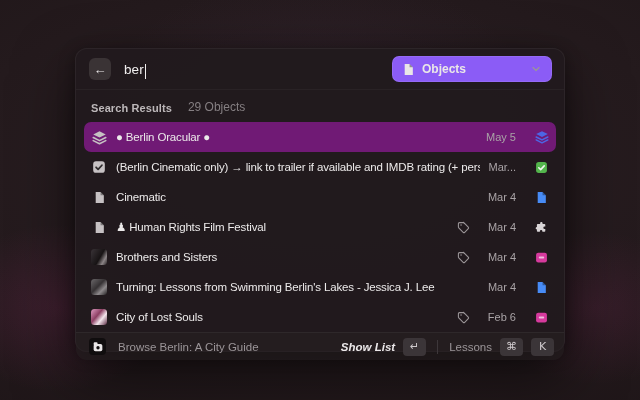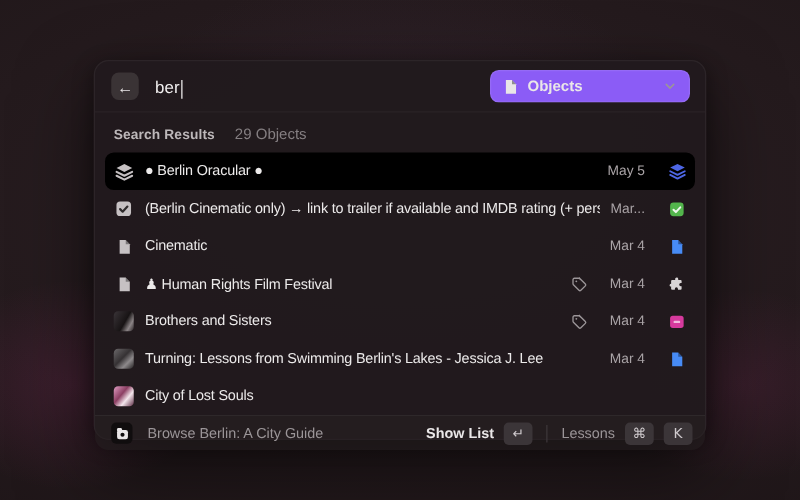--- a/index.html
+++ b/index.html
@@ -50,21 +50,21 @@
   
   .results-head{display:flex;align-items:flex-end;gap:16px;padding:10px 15px 6px 15px;flex:0 0 auto;}
   .results-title{color:#bdb8ba;font-size:11px;font-weight:700;letter-spacing:.1px;}
   .results-count{color:#857f82;font-size:12px;}
   
   .rows{padding:2px 8px 0 8px;flex:1;}
   .row{
     display:flex;align-items:center;height:30px;border-radius:7px;
     padding:0 7px;cursor:pointer;
   }
-  .row.selected{background:#000000;}
+  .row.selected{background:#701a75;}
   .row-left-icon{width:16px;height:16px;flex:0 0 auple;flex:0 0 auto;display:flex;align-items:center;justify-content:center;margin-right:9px;}
   .row-title{
     color:#eceaea;font-size:11.5px;letter-spacing:-0.15px;
     flex:1;min-width:0;white-space:nowrap;overflow:hidden;
     font-family:"Liberation Sans","DejaVu Sans",sans-serif;
   }
   .row-right{display:flex;align-items:center;gap:18px;flex:0 0 auto;margin-left:8px;}
   .tag-ico{display:flex;color:#9b9598;}
   .row-date{color:#a9a3a6;font-size:11px;white-space:nowrap;}
   .type-ico{display:flex;width:15px;height:15px;align-items:center;justify-content:center;}
@@ -85,21 +85,21 @@
     background:rgba(38,31,34,0.6);
     border-radius:0 0 11px 11px;
     padding:0 10px 0 13px;
   }
   .space-logo{
     width:17px;height:17px;border-radius:4px;background:#100d0e;
     display:flex;align-items:center;justify-content:center;flex:0 0 auto;
   }
   .space-name{color:#9b9598;font-size:11.5px;margin-left:12px;flex:1;}
   .footer-right{display:flex;align-items:center;gap:8px;}
-  .show-list{color:#ebe8e9;font-size:11.5px;font-weight:700;}
+  .show-list{color:#ebe8e9;font-size:11.5px;font-weight:700;font-style:italic;}
   .keycap{
     min-width:13px;height:18px;padding:0 5px;border-radius:4px;background:#3b3538;
     color:#cfcacd;font-size:11px;display:flex;align-items:center;justify-content:center;
     font-family:"DejaVu Sans","Liberation Sans",sans-serif;
   }
   .v-div{width:1px;height:14px;background:#3d373a;margin:0 3px;}
   .actions-label{color:#9b9598;font-size:11.5px;}
   svg{display:block;}
 </style>
 </head>
@@ -277,20 +277,33 @@
               <svg width="13" height="13">
                 <use href="#sym-file"></use>
               </svg>
             </span>
         </span>
       </div>
 
       <div class="row">
         <span class="thumb t3"></span>
         <span class="row-title">City of Lost Souls</span>
+        <span class="row-right">
+          <span class="tag-ico">
+              <svg width="13" height="13">
+                <use href="#sym-tag"></use>
+              </svg>
+            </span>
+          <span class="row-date">Feb 6</span>
+          <span class="type-ico ico-pink">
+              <svg width="13" height="13">
+                <use href="#sym-media"></use>
+              </svg>
+            </span>
+        </span>
       </div>
 
     </div>
 
     <div class="footer">
       <span class="space-logo">
         <svg width="12" height="12">
             <use href="#sym-space-logo"></use>
           </svg>
       </span>

